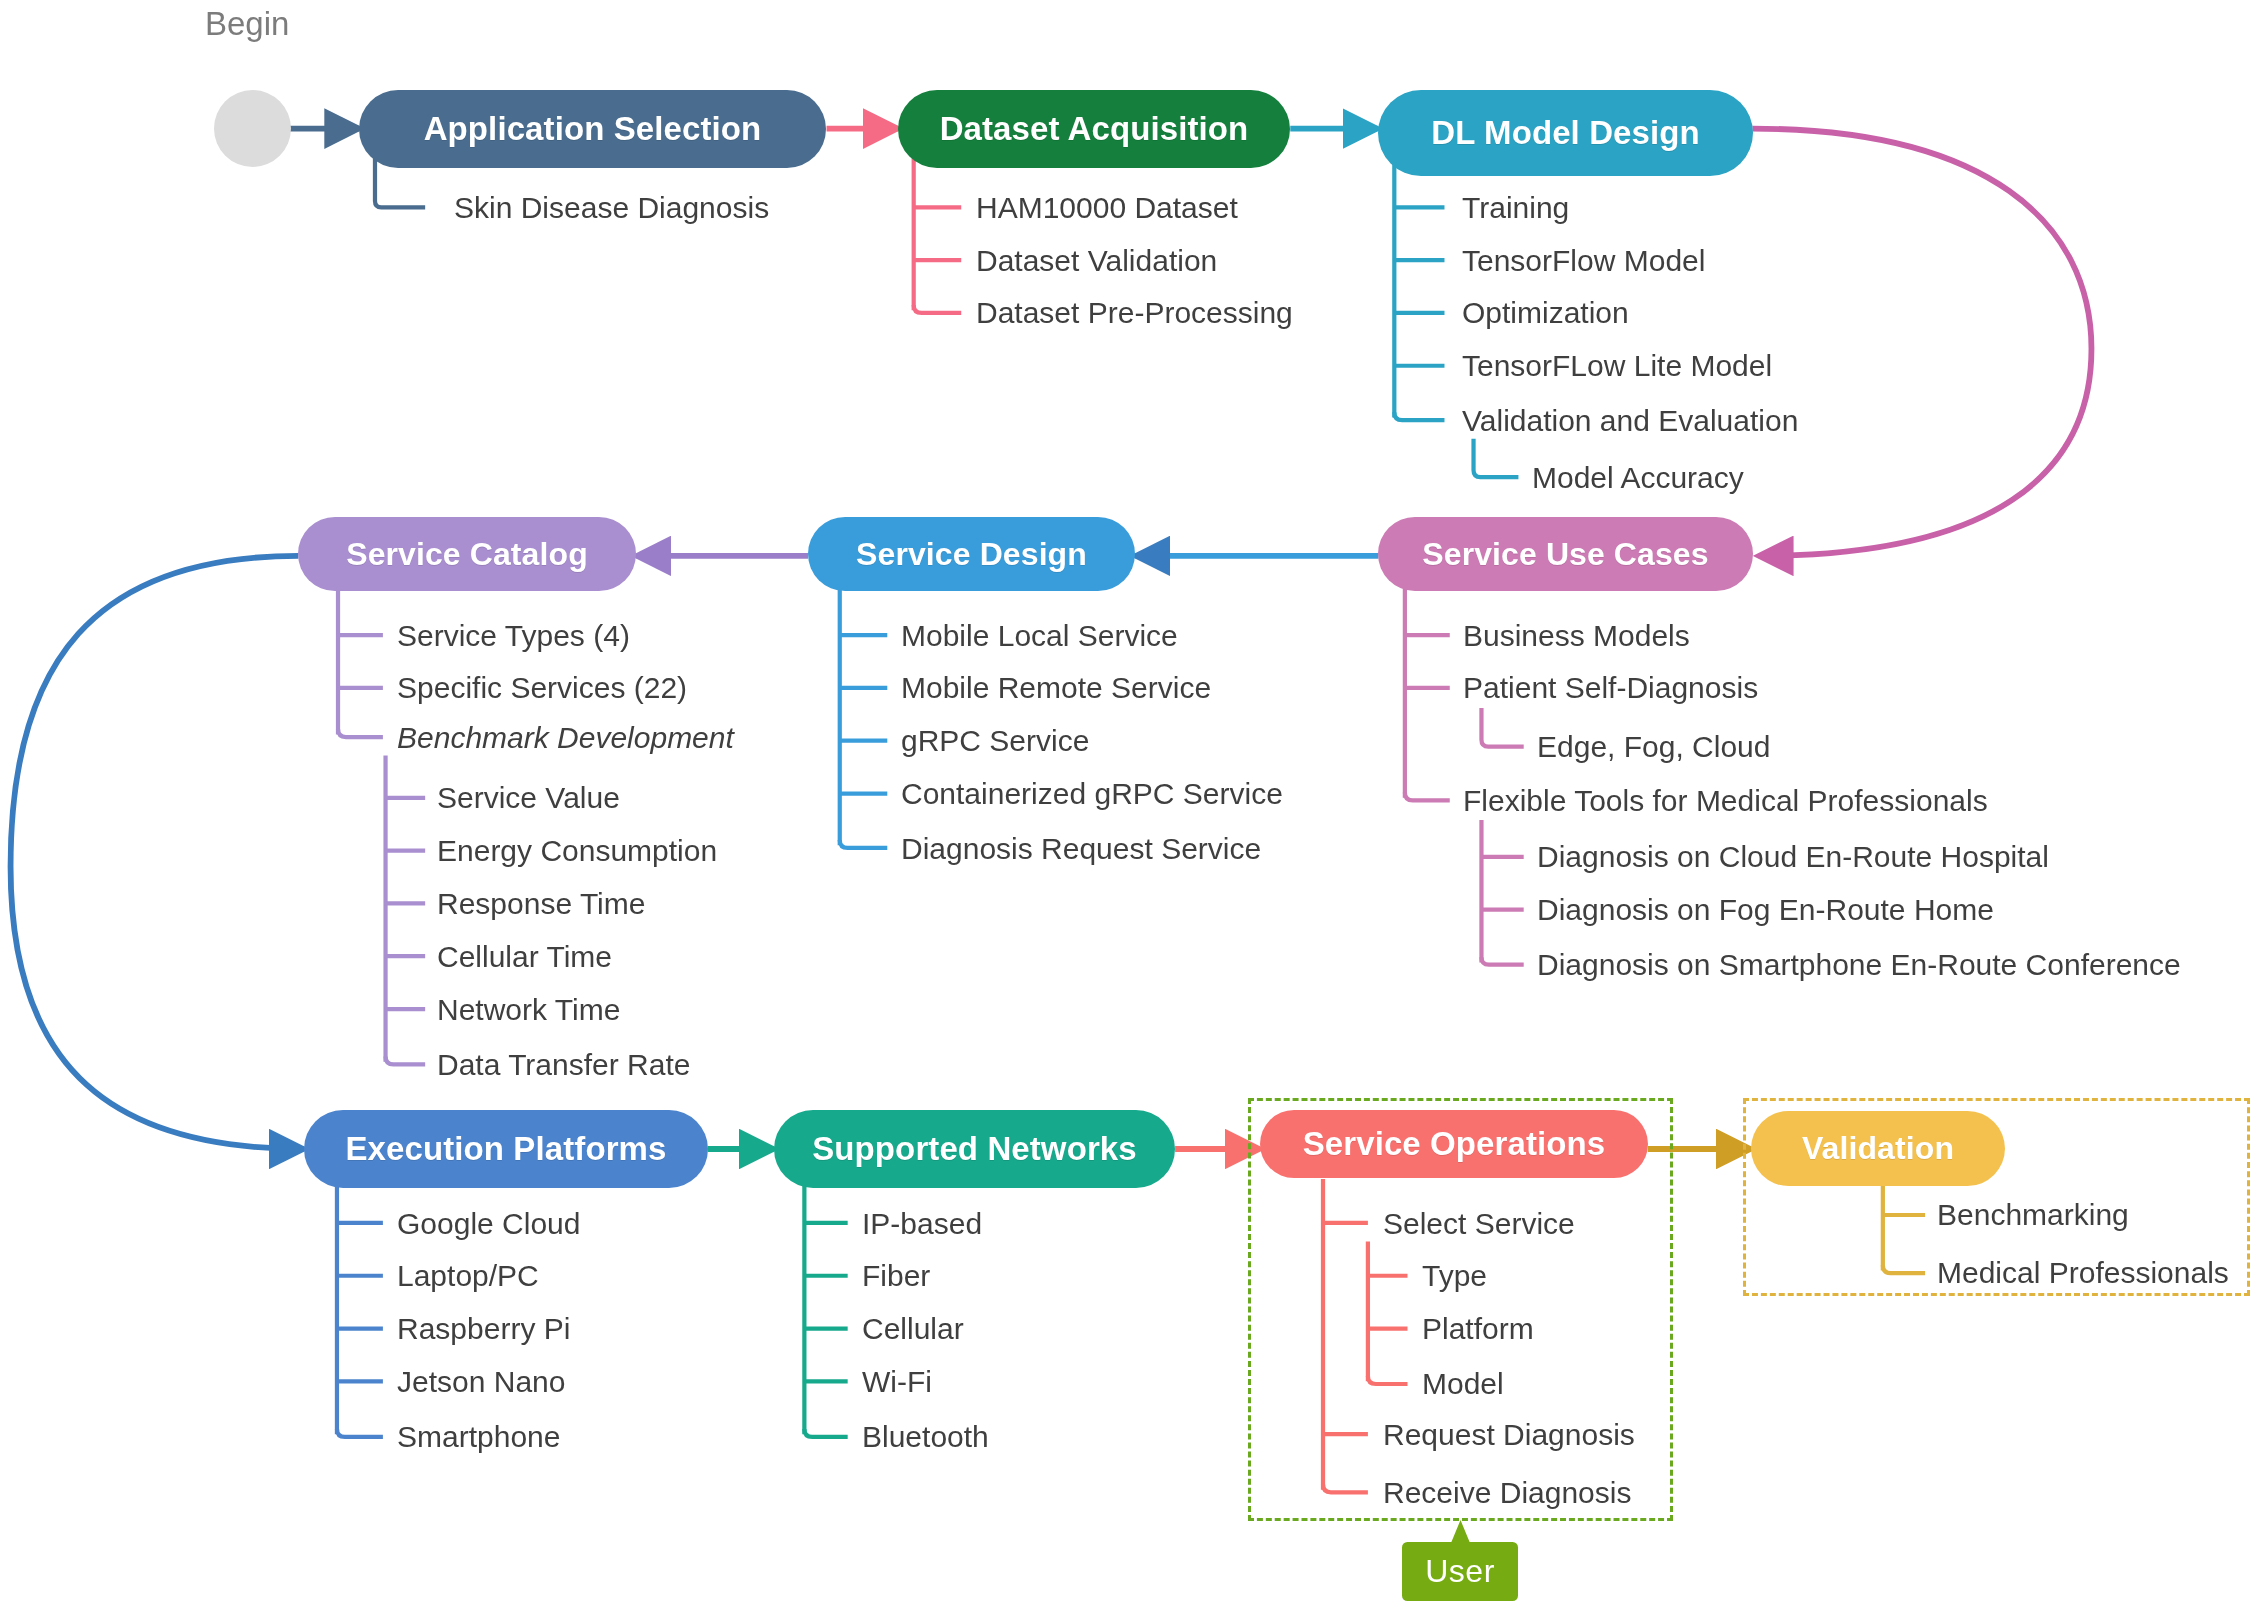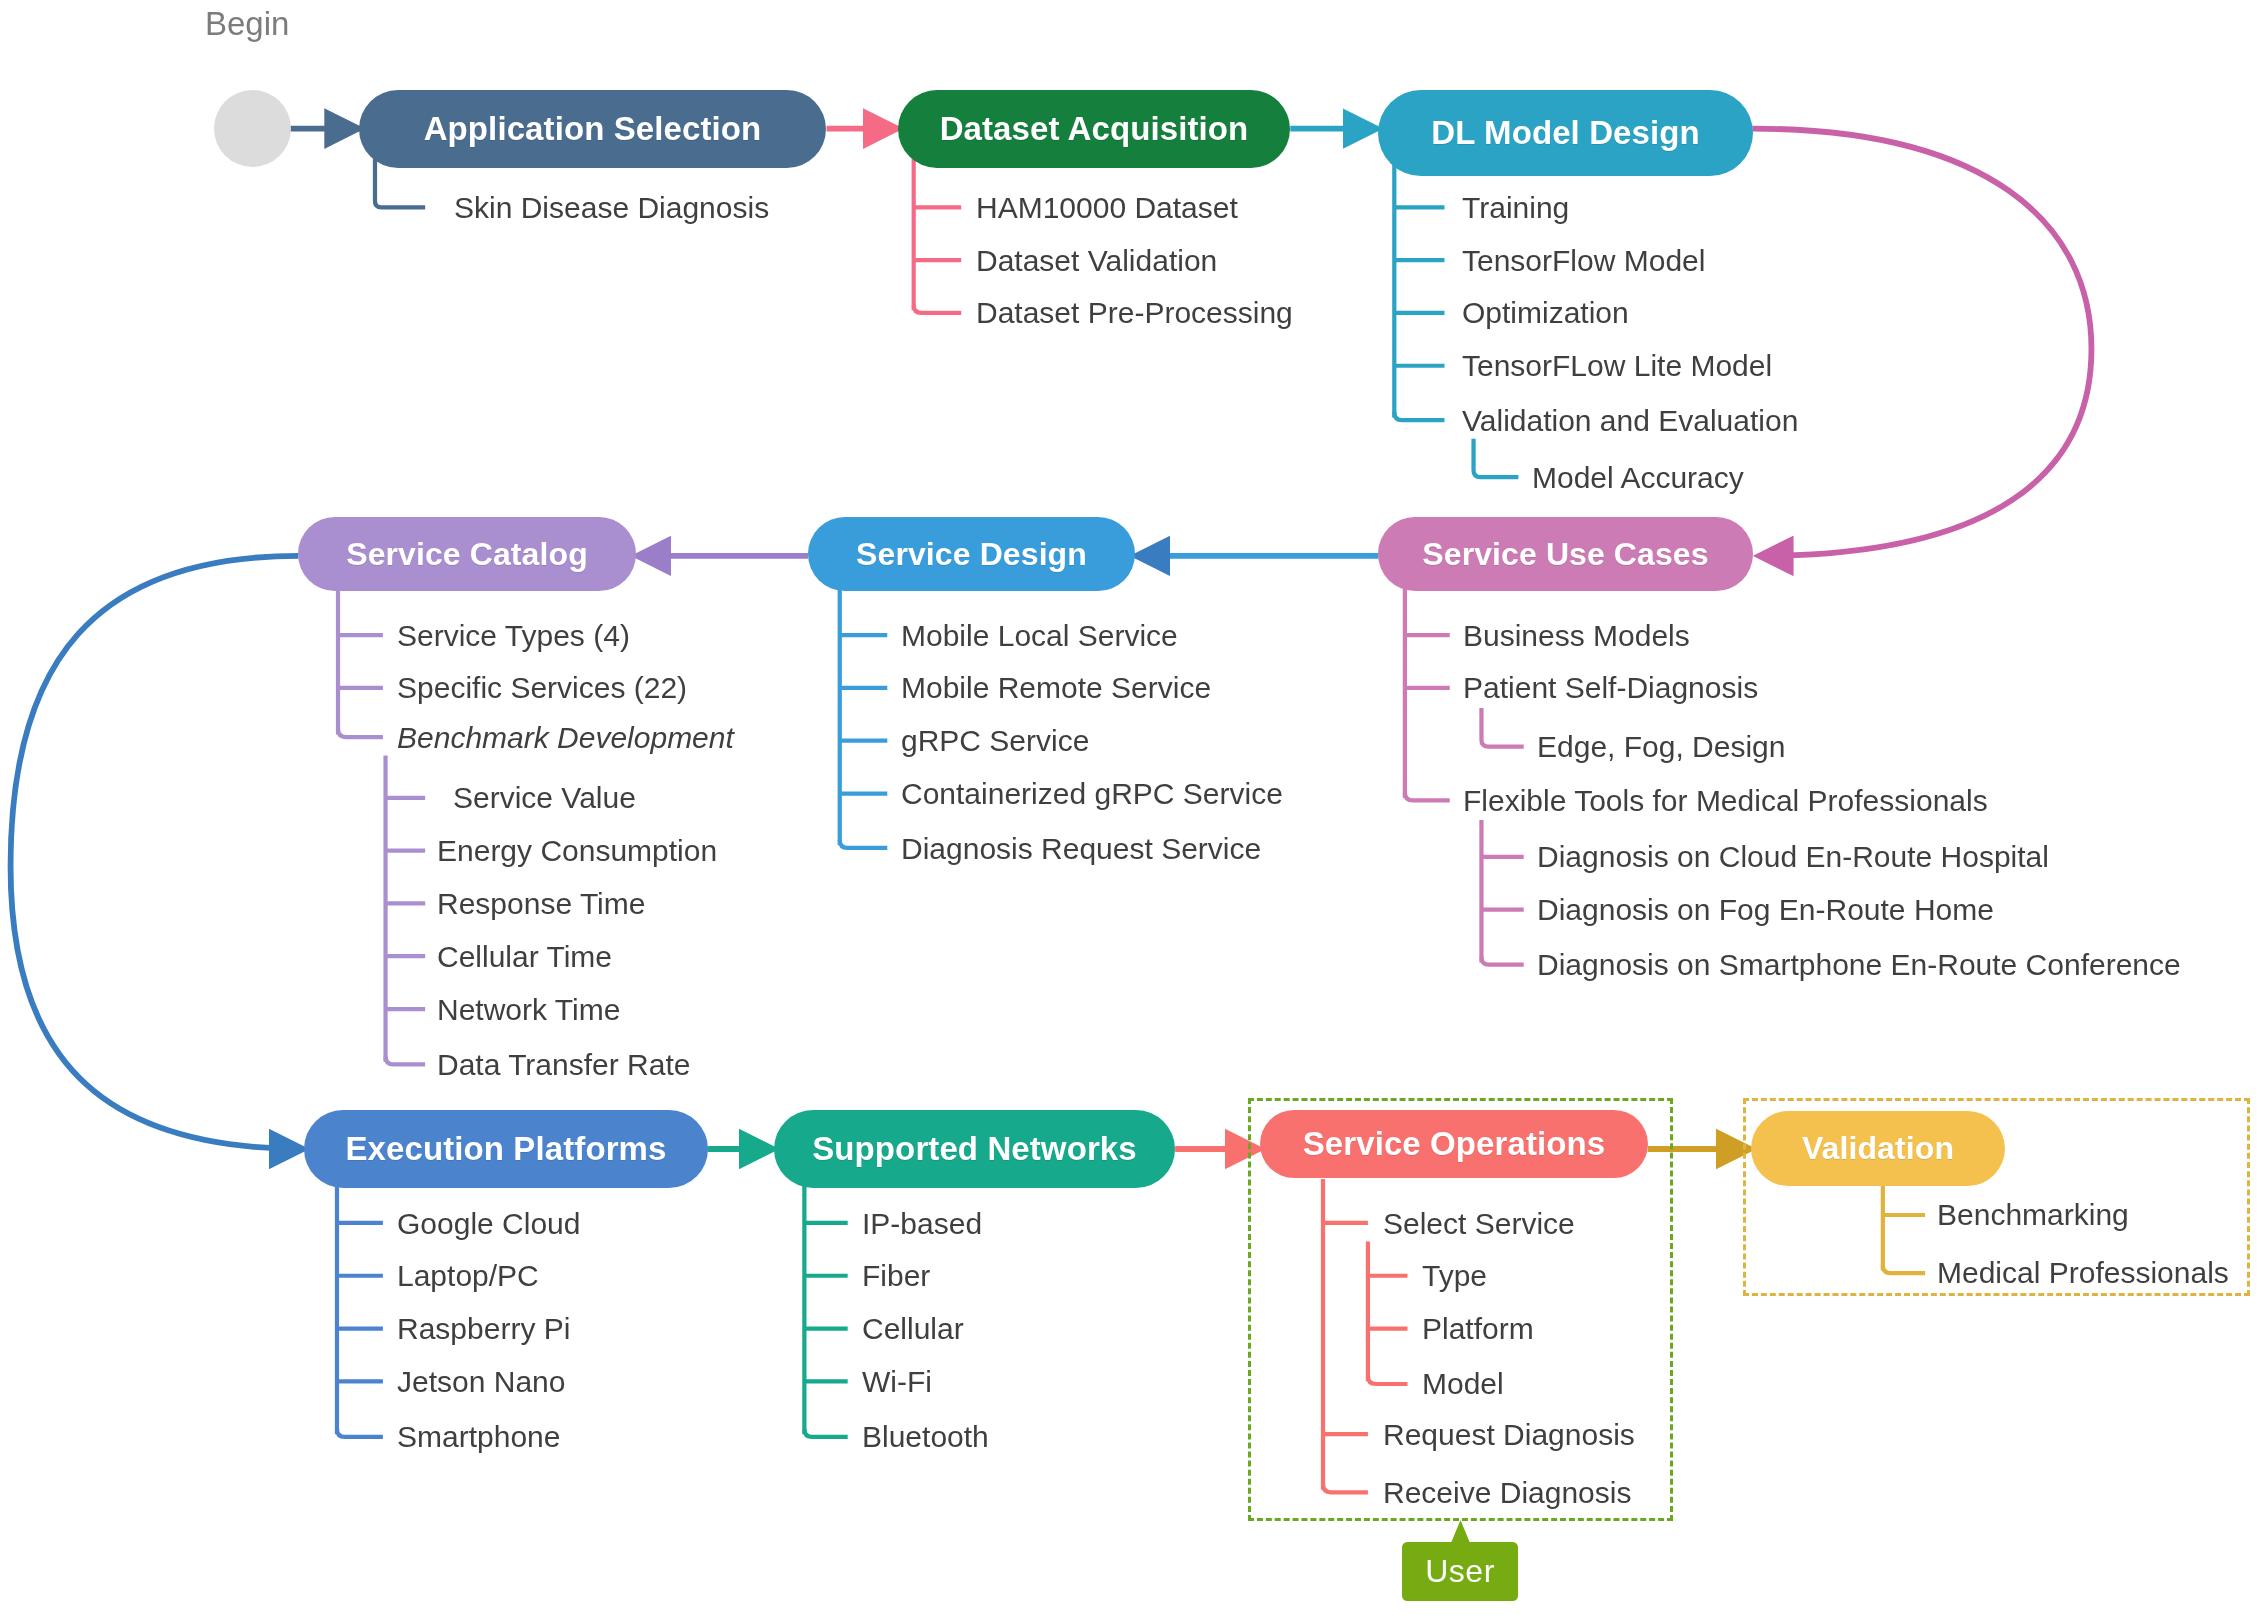--- a/index.html
+++ b/index.html
@@ -222,36 +222,36 @@
   <div class="pill" style="left:808px;top:517px;width:327px;height:74px;background:#3a9ddb;font-size:32px;">
     <span>Service Design</span>
   </div>
   <div class="pill" style="left:1378px;top:517px;width:375px;height:74px;background:#cc7bb4;font-size:32px;">
     <span>Service Use Cases</span>
   </div>
 
   <div class="sub" style="left:397px;top:621px;">Service Types (4)</div>
   <div class="sub" style="left:397px;top:673px;">Specific Services (22)</div>
   <div class="sub" style="left:397px;top:723px;font-style:italic;">Benchmark Development</div>
-  <div class="sub" style="left:437px;top:783px;margin-left:16px;">Service Value</div>
+  <div class="sub" style="left:437px;top:783px;">Service Value</div>
   <div class="sub" style="left:437px;top:836px;">Energy Consumption</div>
   <div class="sub" style="left:437px;top:889px;">Response Time</div>
   <div class="sub" style="left:437px;top:942px;">Cellular Time</div>
   <div class="sub" style="left:437px;top:995px;">Network Time</div>
   <div class="sub" style="left:437px;top:1050px;">Data Transfer Rate</div>
 
   <div class="sub" style="left:901px;top:621px;">Mobile Local Service</div>
   <div class="sub" style="left:901px;top:673px;">Mobile Remote Service</div>
   <div class="sub" style="left:901px;top:726px;">gRPC Service</div>
   <div class="sub" style="left:901px;top:779px;">Containerized gRPC Service</div>
   <div class="sub" style="left:901px;top:834px;">Diagnosis Request Service</div>
 
   <div class="sub" style="left:1463px;top:621px;">Business Models</div>
   <div class="sub" style="left:1463px;top:673px;">Patient Self-Diagnosis</div>
-  <div class="sub" style="left:1537px;top:732px;">Edge, Fog, Design</div>
+  <div class="sub" style="left:1537px;top:732px;">Edge, Fog, Cloud</div>
   <div class="sub" style="left:1463px;top:786px;">Flexible Tools for Medical Professionals</div>
   <div class="sub" style="left:1537px;top:842px;">Diagnosis on Cloud En-Route Hospital</div>
   <div class="sub" style="left:1537px;top:895px;">Diagnosis on Fog En-Route Home</div>
   <div class="sub" style="left:1537px;top:950px;">Diagnosis on Smartphone En-Route Conference</div>
 
   <div class="pill" style="left:304px;top:1110px;width:404px;height:78px;background:#4b84cd;font-size:33px;">
     <span>Execution Platforms</span>
   </div>
   <div class="pill" style="left:774px;top:1110px;width:401px;height:78px;background:#17a98c;font-size:33px;">
     <span>Supported Networks</span>

